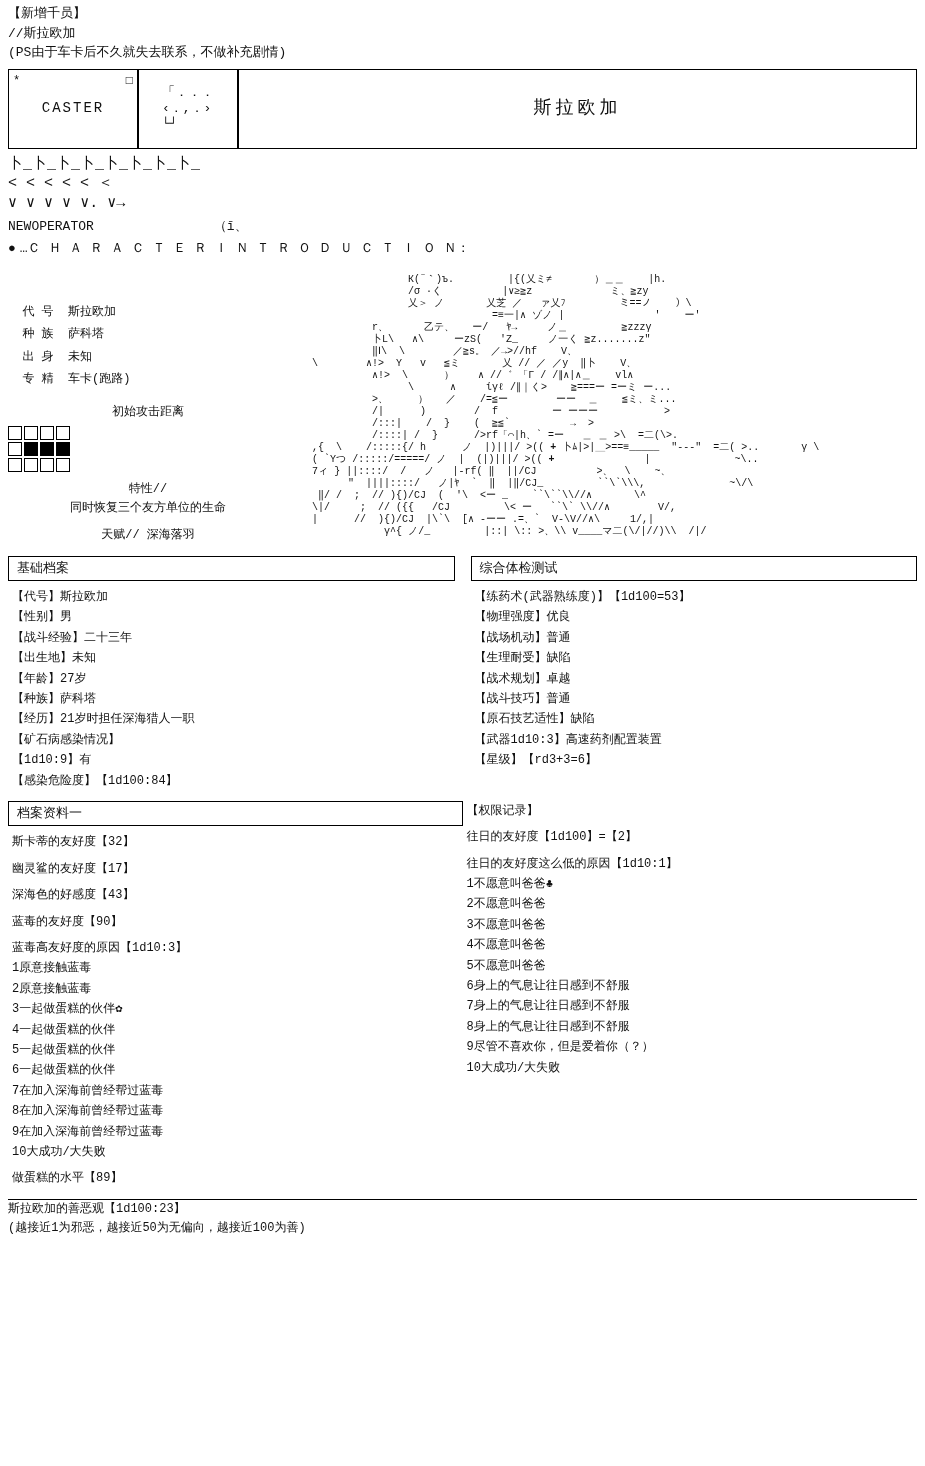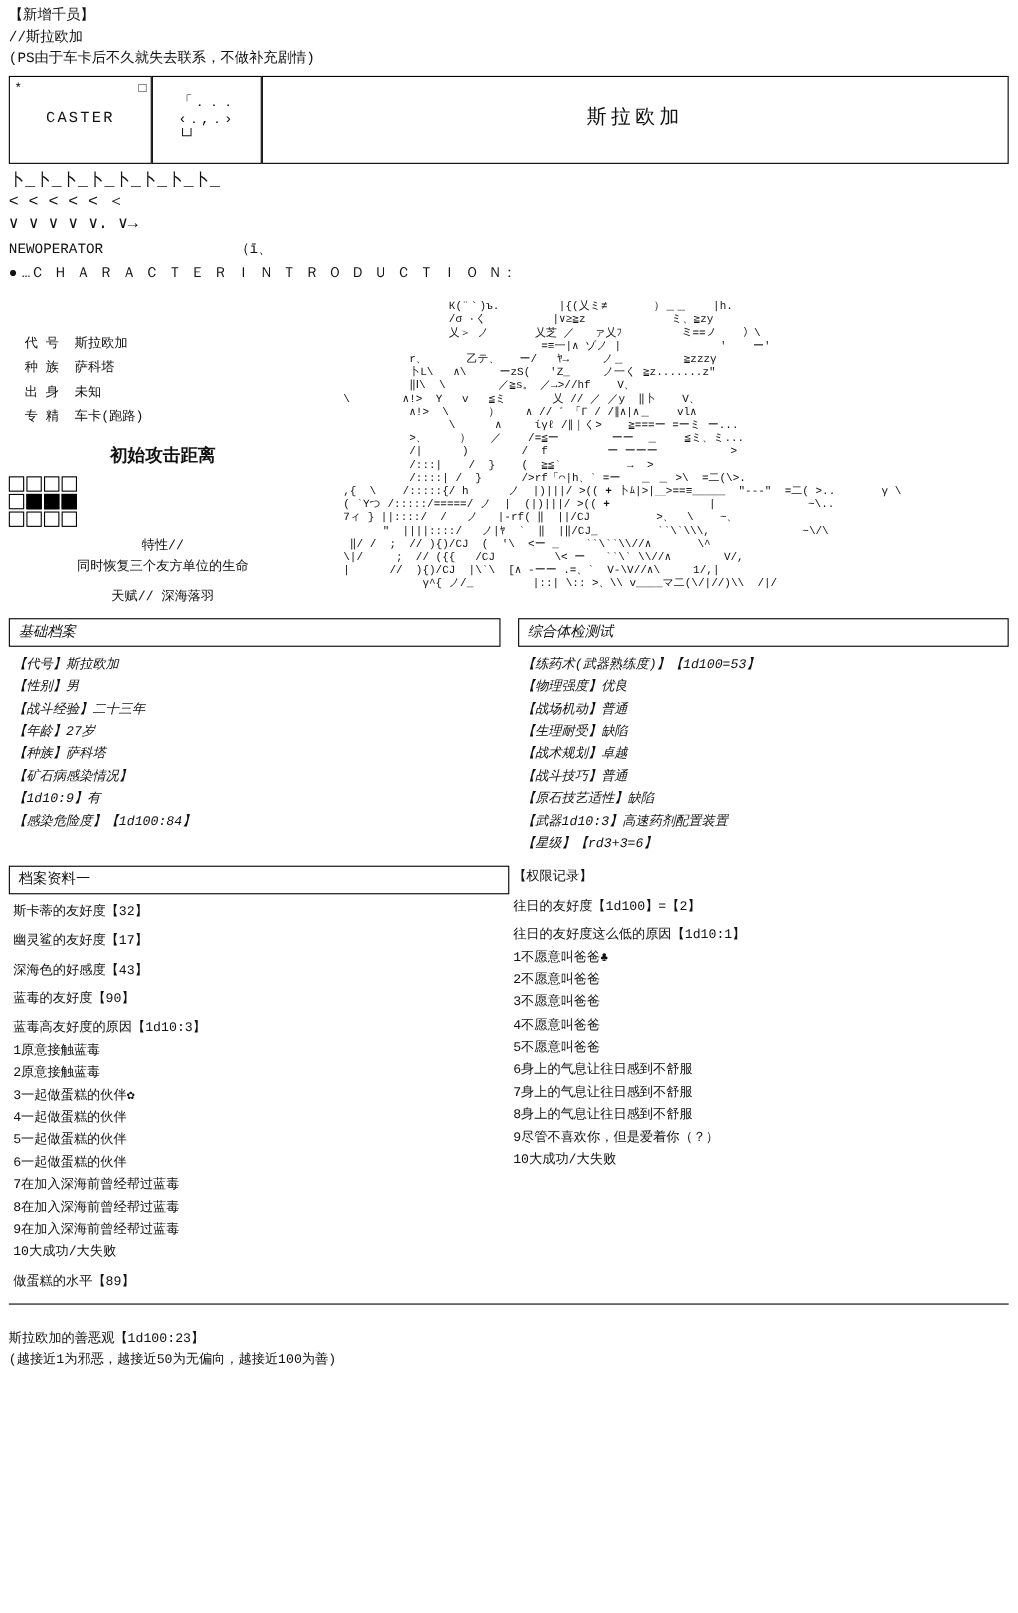--- a/index.html
+++ b/index.html
@@ -128,21 +128,20 @@
       font-size: 12px;
       line-height: 1.6;
     }
     .section-row {
       display: flex;
       gap: 16px;
       margin-top: 10px;
     }
     .section-box {
       flex: 1;
-      font-style: italic;
     }
     .section-title {
       border: 1px solid #000;
       padding: 2px 8px;
       font-size: 13px;
       margin-bottom: 6px;
       display: inline-block;
       width: 100%;
     }
     .section-content {
@@ -157,21 +156,21 @@
     }
     .bottom-left {
       flex: 1;
     }
     .bottom-right {
       flex: 1;
     }
     .footer-section {
       margin-top: 10px;
       border-top: 1px solid #000;
-      padding-top: 22px;
+      padding-top: 0;
       font-size: 12px;
       line-height: 1.6;
     }
   </style>
 </head>
 <body>
 
 <div>
 
   <div>
@@ -226,21 +225,21 @@
             <span class="info-label">出  身</span>
             <span class="info-value">未知</span>
           </div>
         <div class="info-row">
             <span class="info-label">专  精</span>
             <span class="info-value">车卡(跑路)</span>
           </div>
       </div>
 
       <div class="attack-range" style="margin-top:12px;">
-        <div style="font-size:16px;margin-bottom:4px;font-weight:bold;">初始攻击距离</div>
+        <div style="font-size:12px;margin-bottom:4px;">初始攻击距离</div>
 
         <div style="display:flex;gap:2px;margin-bottom:2px;">
           <div style="width:14px;height:14px;border:1px solid #000;"></div>
           <div style="width:14px;height:14px;border:1px solid #000;"></div>
           <div style="width:14px;height:14px;border:1px solid #000;"></div>
           <div style="width:14px;height:14px;border:1px solid #000;"></div>
         </div>
 
         <div style="display:flex;gap:2px;margin-bottom:2px;">
           <div style="width:14px;height:14px;border:1px solid #000;"></div>
@@ -289,22 +288,24 @@
                 γ^{ ノ/_         |::| \:: &gt;、\\ v____マ二(\/|//)\\  /|/</div>
   </div>
 
   <div class="section-row">
     <div class="section-box">
       <div class="section-title">基础档案</div>
       <div class="section-content">
         <div>【代号】斯拉欧加</div>
         <div>【性别】男</div>
         <div>【战斗经验】二十三年</div>
+        <div>【出生地】未知</div>
         <div>【年龄】27岁</div>
         <div>【种族】萨科塔</div>
+        <div>【经历】21岁时担任深海猎人一职</div>
         <div>【矿石病感染情况】</div>
         <div>【1d10:9】有</div>
         <div>【感染危险度】【1d100:84】</div>
       </div>
     </div>
     <div class="section-box">
       <div class="section-title">综合体检测试</div>
       <div class="section-content">
         <div>【练药术(武器熟练度)】【1d100=53】</div>
         <div>【物理强度】优良</div>

